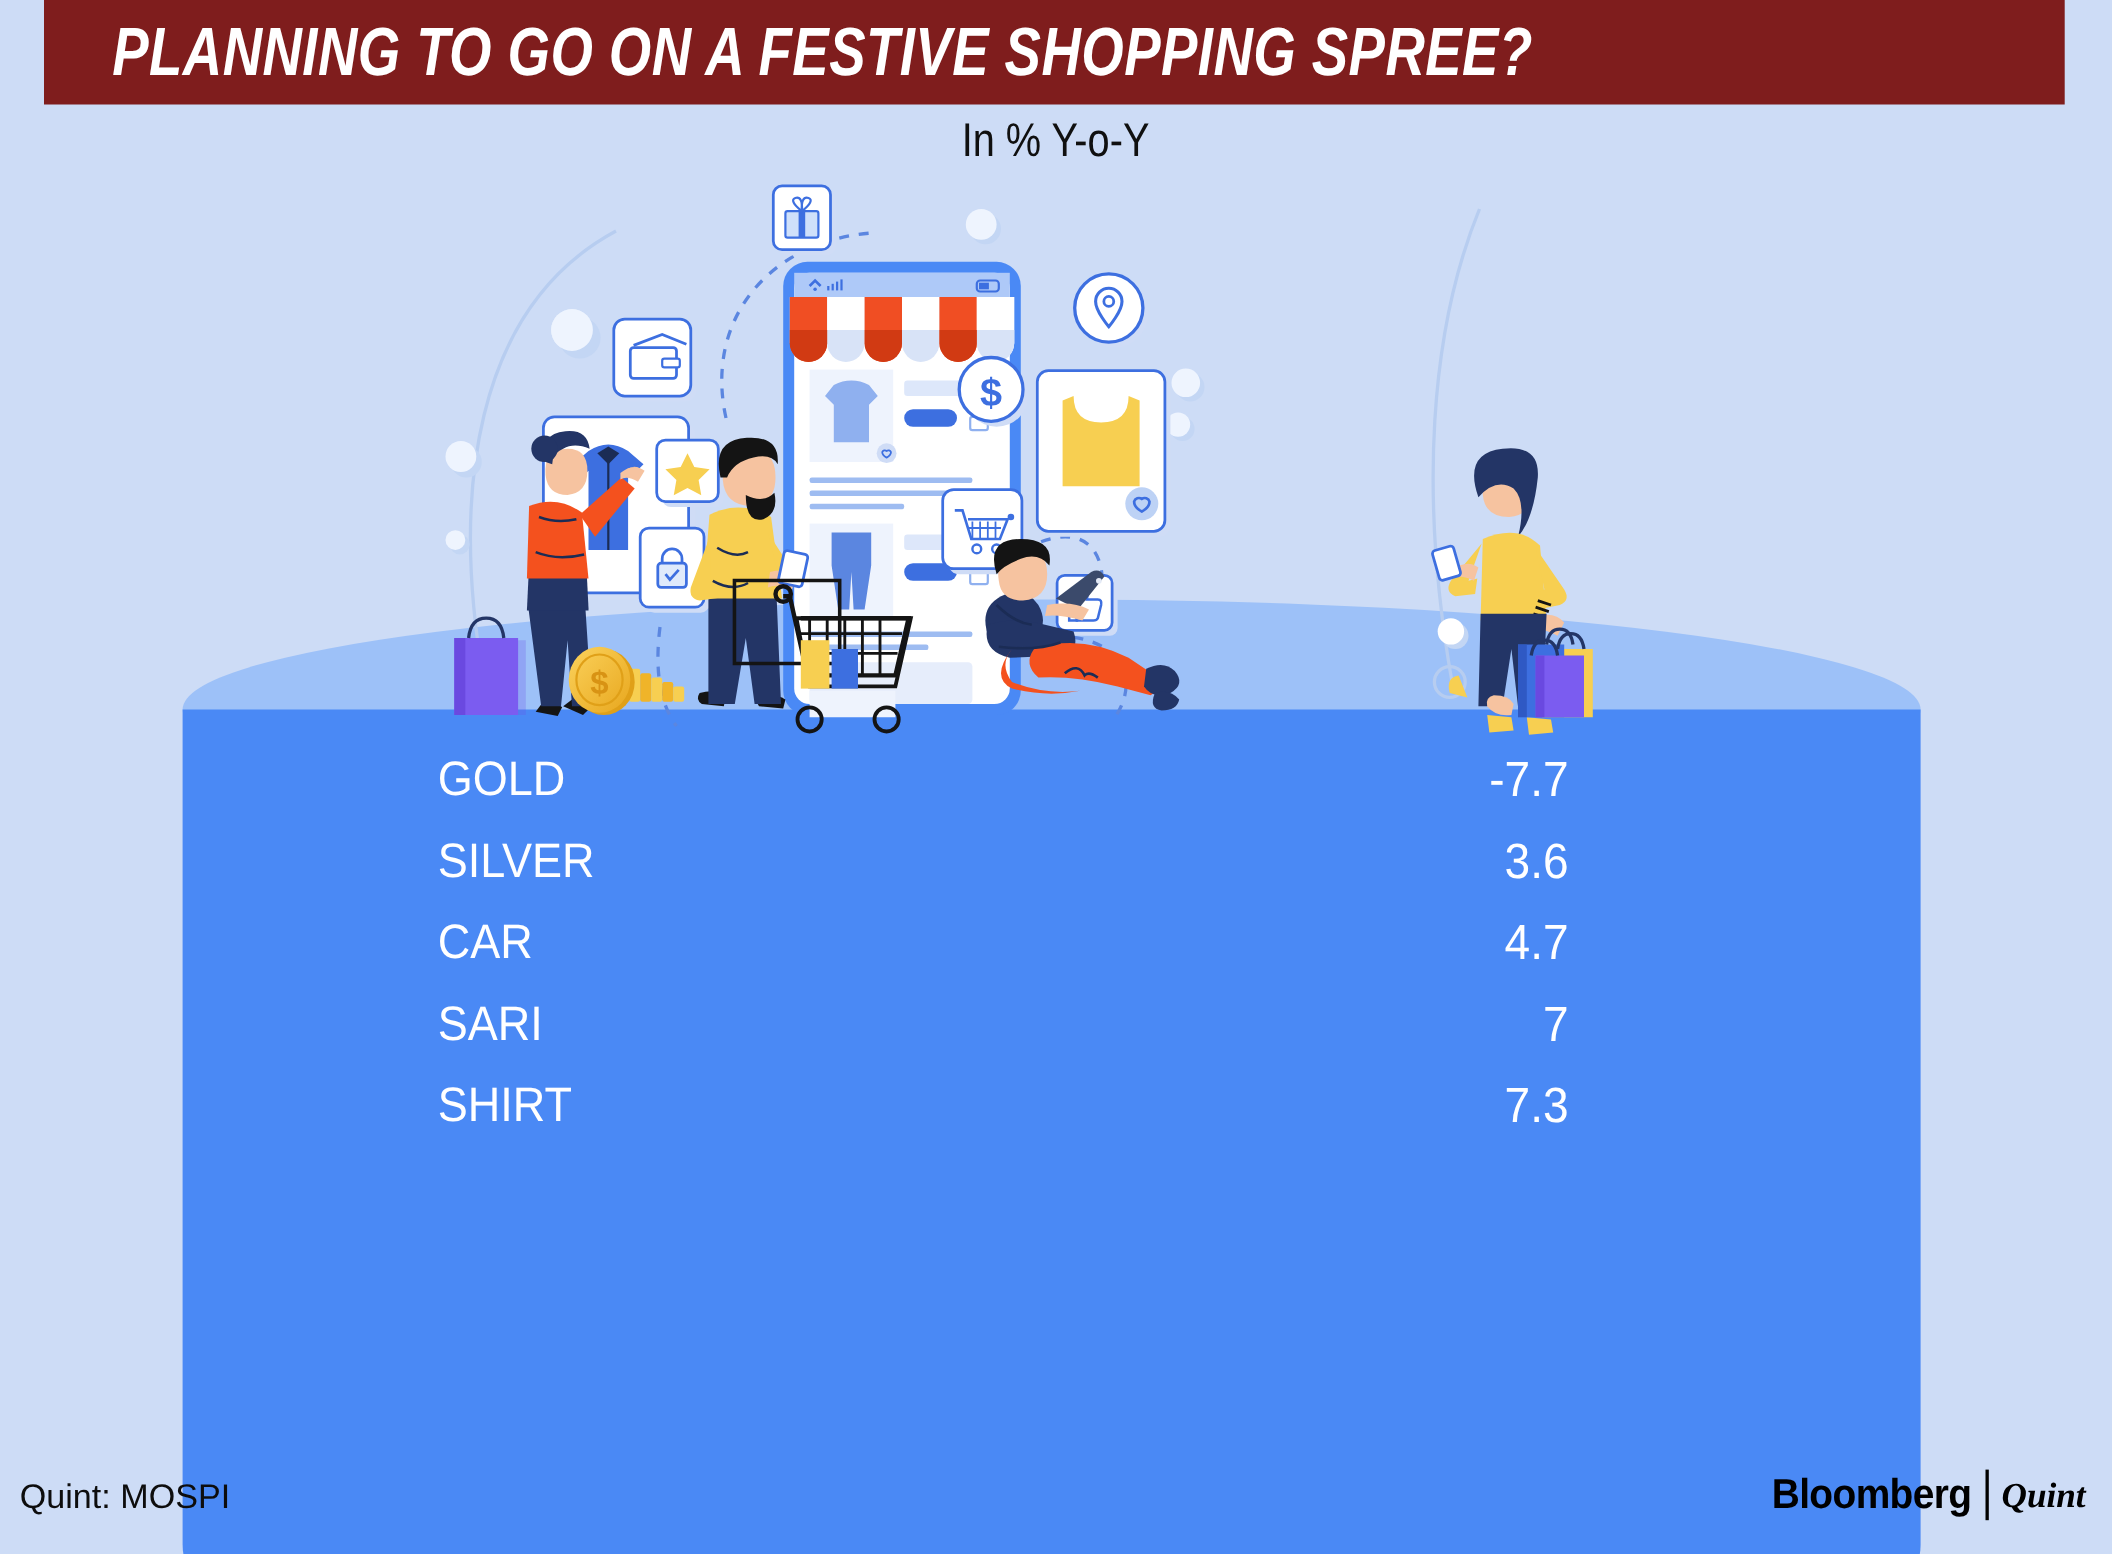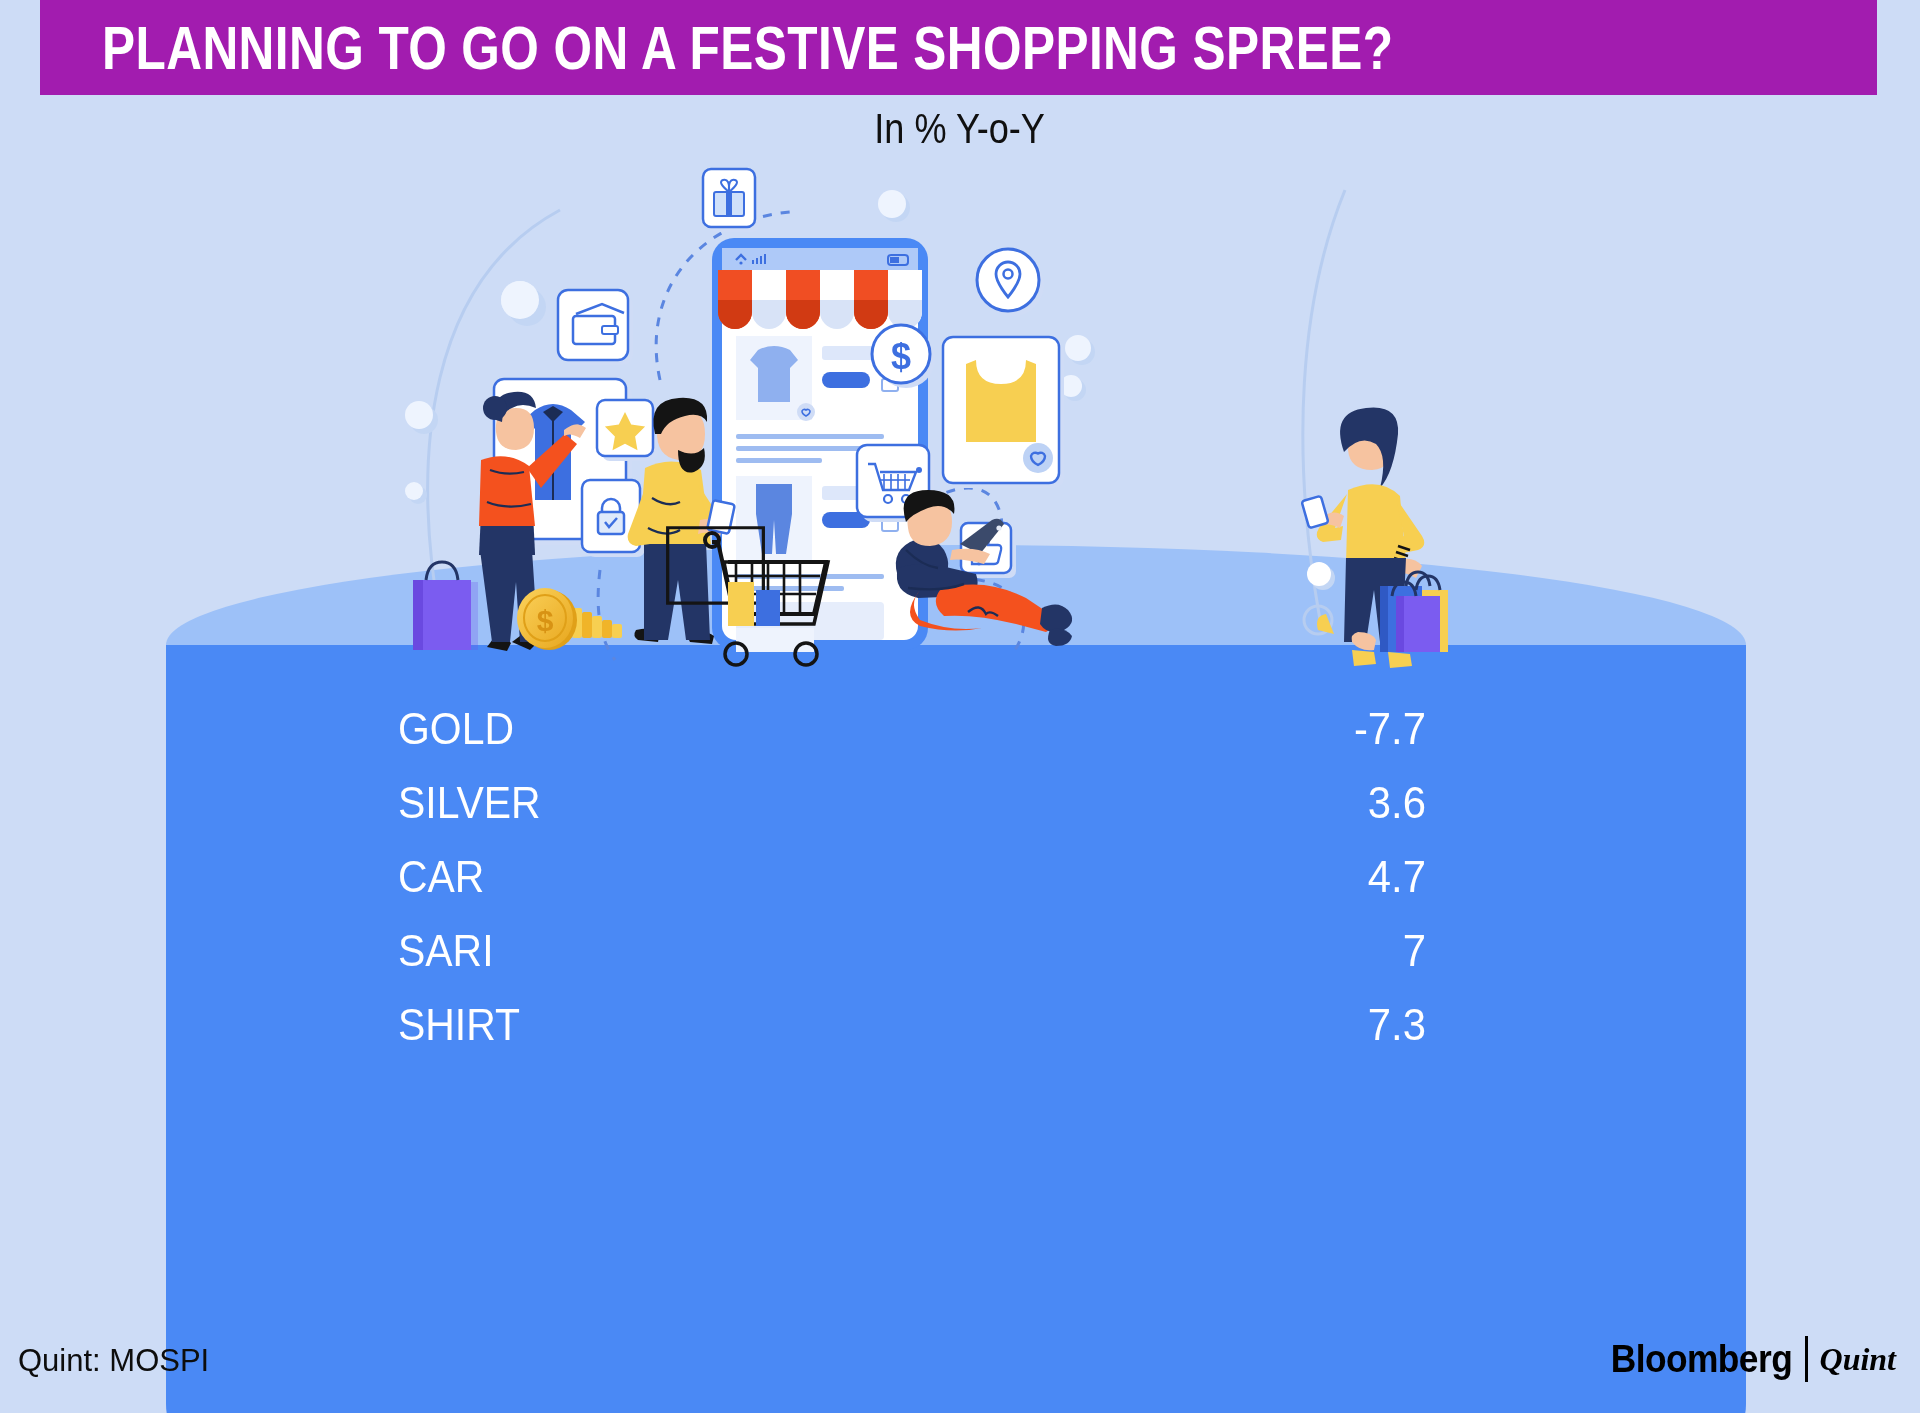--- a/index.html
+++ b/index.html
@@ -6,21 +6,21 @@
   body{
     width:1920px;height:1413px;position:relative;overflow:hidden;
     background:#cddcf6;
     font-family:"Liberation Sans","DejaVu Sans",sans-serif;
   }
   .stage{position:absolute;inset:0;}
 
   
   .title-band{
     position:absolute;left:40px;top:0;width:1837px;height:95px;
-    background:#a21caf;display:flex;align-items:center;
+    background:#7f1d1d;display:flex;align-items:center;font-style:italic;
   }
   .title-text{
     color:#ffffff;font-weight:700;font-size:62px;letter-spacing:0.5px;
     transform:scaleX(0.80);transform-origin:left center;
     margin-left:62px;white-space:nowrap;
   }
   .subtitle{
     position:absolute;top:104px;left:0;width:100%;text-align:center;
     color:#101010;font-size:43px;font-weight:400;
   }
@@ -32,21 +32,21 @@
   .cyl-front-mask{
     position:absolute;left:166px;top:645px;width:1580px;height:815px;
     background:#4a89f5;border-radius:0 0 56px 56px;
   }
 
   
   .illu{position:absolute;left:0;top:150px;width:1920px;height:540px;}
   .illu svg{display:block;}
 
   
-  .table{position:absolute;left:0;top:692px;width:1920px;}
+  .table{position:absolute;left:0;top:672px;width:1920px;}
   .row{
     position:relative;height:74px;display:flex;align-items:center;
   }
   .row .label{
     position:absolute;left:398px;color:#ffffff;font-size:44px;font-weight:400;
     transform:scaleX(0.93);transform-origin:left center;white-space:nowrap;
   }
   .row .value{
     position:absolute;left:1180px;width:246px;text-align:right;
     color:#ffffff;font-size:45px;font-weight:400;

